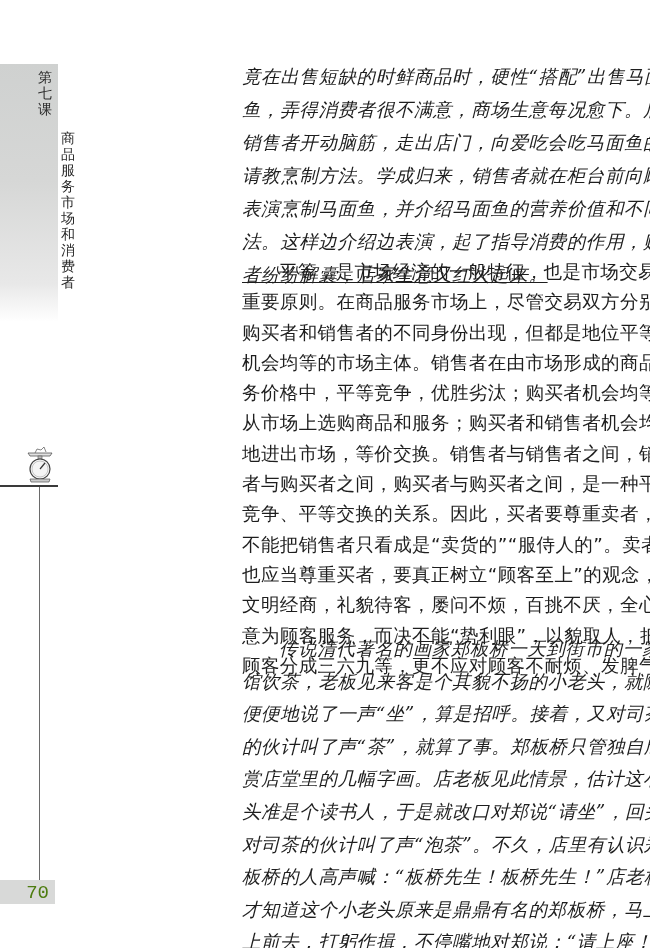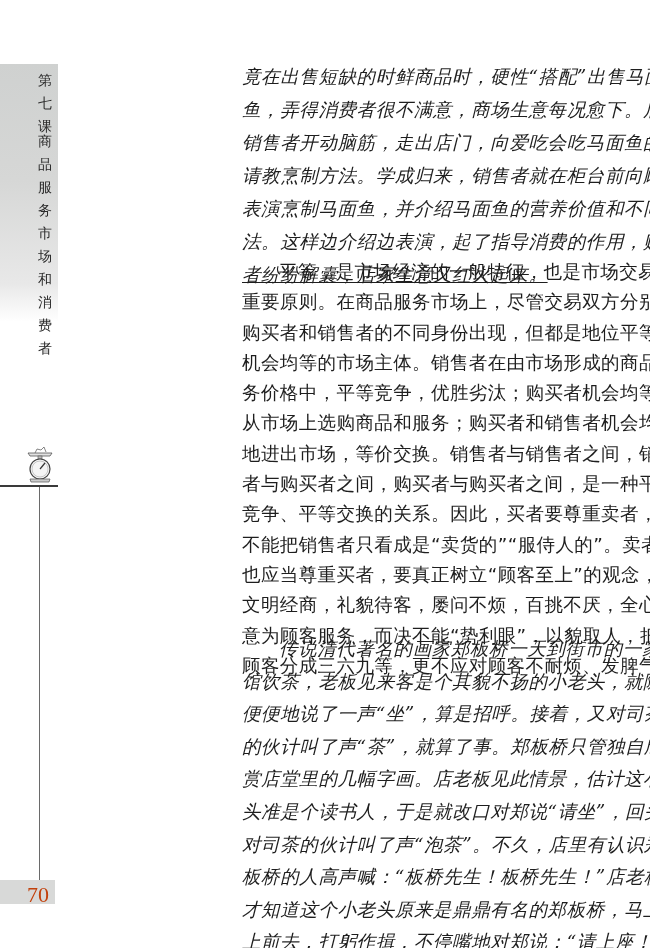--- a/index.html
+++ b/index.html
@@ -7,35 +7,35 @@
     width:650px; height:948px; background:#ffffff; position:relative; overflow:hidden;
     font-family:"DejaVu Serif", "Liberation Serif", serif; color:#1e1e1e;
   }
   .side-band {
     position:absolute; left:0; top:64px; width:58px; height:258px;
     background:linear-gradient(to bottom, #cfd1d0 0%, #d6d7d6 45%, #e8e8e8 85%, #ffffff 100%);
   }
   .vtext {
     position:absolute; left:36px; width:18px;
     font-family:"DejaVu Sans", "Liberation Sans", sans-serif;
-    font-size:14px; line-height:23px; color:#2a2a2a; text-align:center;
+    font-size:14px; line-height:16px; color:#2a2a2a; text-align:center;
     word-break:break-all; white-space:normal;
   }
   .lesson-no { top:69px; }
-  .lesson-title { top:130px; }
+  .lesson-title { top:130px;margin-left:23px; }
   .scale-icon { position:absolute; left:24px; top:444px; width:32px; height:40px; }
   .h-rule { position:absolute; left:0; top:485px; width:58px; height:2px; background:#3a3a3a; }
   .v-rule { position:absolute; left:39px; top:487px; width:1px; height:394px; background:#6a6a6a; }
   .page-no-box {
     position:absolute; left:0; top:880px; width:55px; height:24px;
     background:#d8d9d8;
   }
   .page-no {
     position:absolute; right:6px; top:2px;
-    font-family:Liberation Serif, serif; font-size:22px; color:#c2410c;
+    font-family:Liberation Mono, monospace; font-size:19px; color:#4d7c0f;
   }
   .para { position:absolute; left:242px; width:390px; text-align:justify; margin:0; }
   .para .line { display:block; white-space:nowrap; height:inherit; text-align-last:justify; text-align:justify; }
   .p1 { top:60px; font-size:18.5px; line-height:33px; letter-spacing:0.6px; font-family:"DejaVu Serif", serif; font-style:italic; }
   .p2 { top:257px; font-size:18.5px; line-height:30.3px; letter-spacing:0.4px; font-family:"DejaVu Sans", "Liberation Sans", sans-serif; }
   .p3 { top:633px; font-size:18.5px; line-height:32.6px; letter-spacing:0.6px; font-family:"DejaVu Serif", serif; font-style:italic; }
   .line.last { text-align-last:left;text-decoration:underline; }
   .line.indent { padding-left:37px; }
 </style>
 </head>

